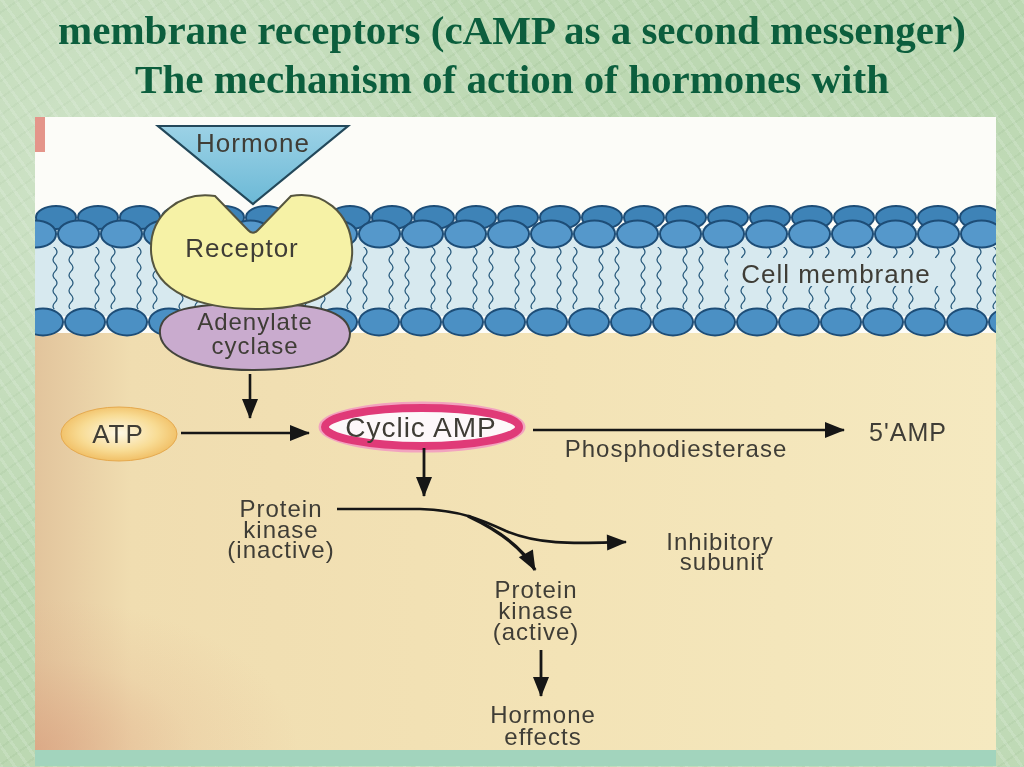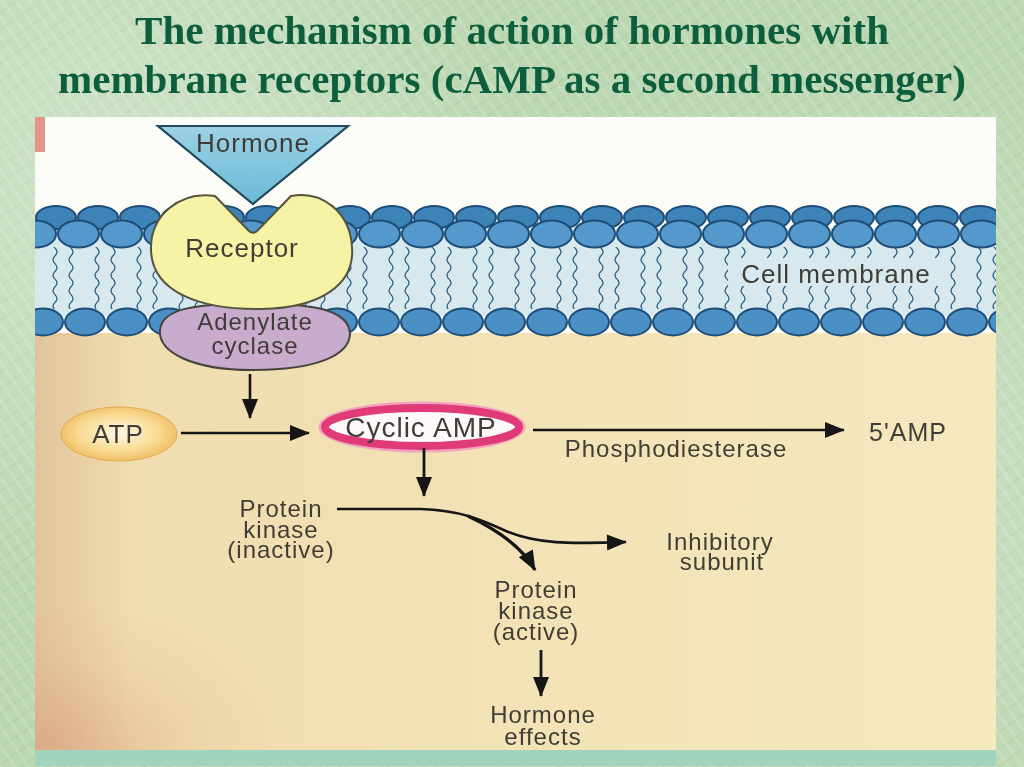--- a/index.html
+++ b/index.html
@@ -28,22 +28,22 @@
     font-family:"Liberation Sans", sans-serif;
     fill:#3f3d36; letter-spacing:1px;
   }
 </style>
 </head>
 <body>
 
 <div class="slide">
 
   <div class="title">
+    <div>membrane receptors (cAMP as a second messenger)</div>
     <div>The mechanism of action of hormones with</div>
-    <div>membrane receptors (cAMP as a second messenger)</div>
   </div>
 
   <svg class="figure" width="1024" height="767" viewBox="0 0 1024 767">
     <defs>
       <radialGradient id="atpGrad" cx="50%" cy="48%" r="60%">
         <stop offset="0%" stop-color="#fdf8e6"></stop>
         <stop offset="55%" stop-color="#f8dc95"></stop>
         <stop offset="100%" stop-color="#eeb453"></stop>
       </radialGradient>
       <linearGradient id="tanGrad" x1="0" y1="0" x2="1" y2="0">

